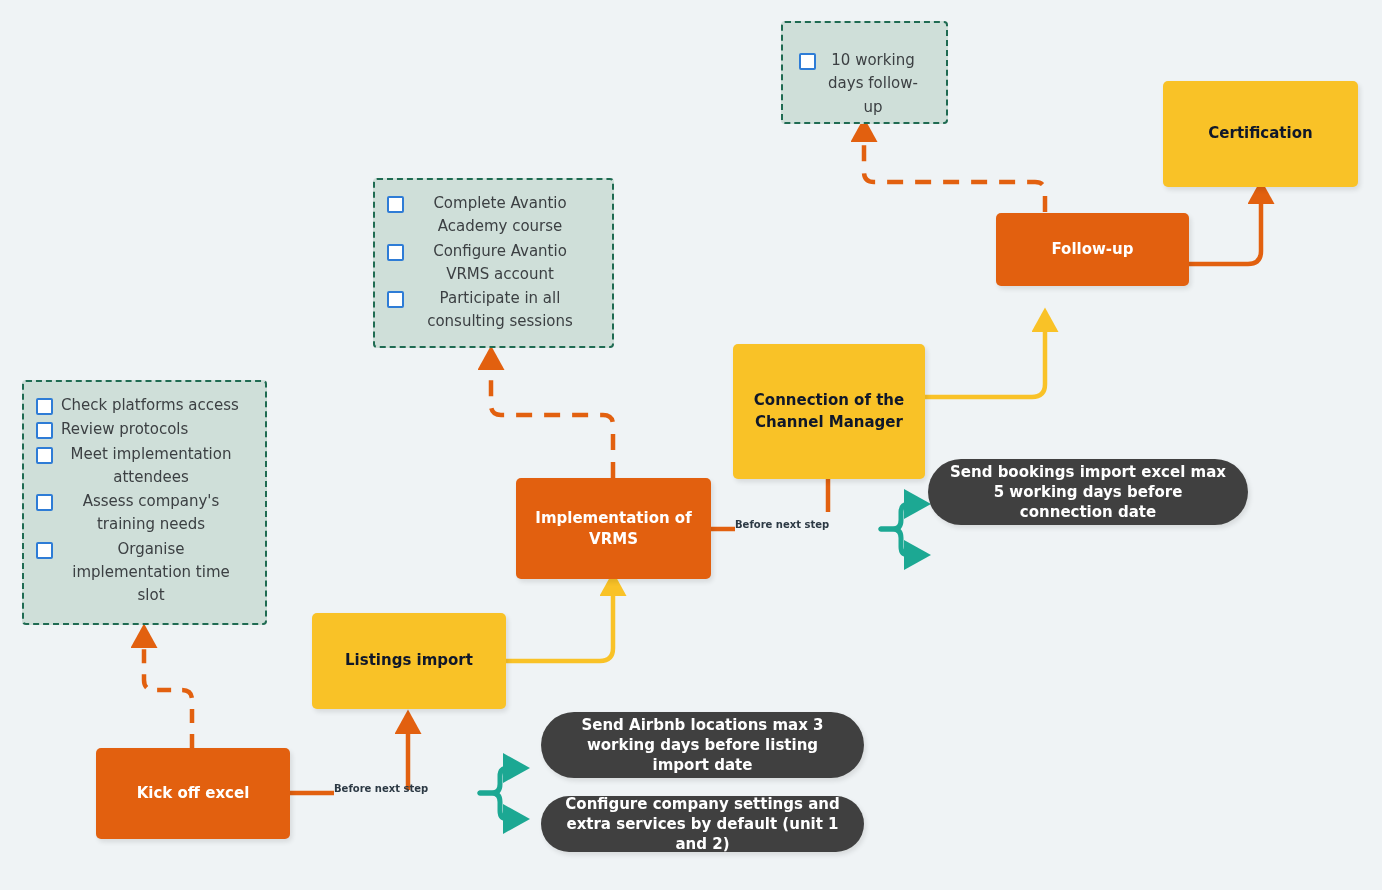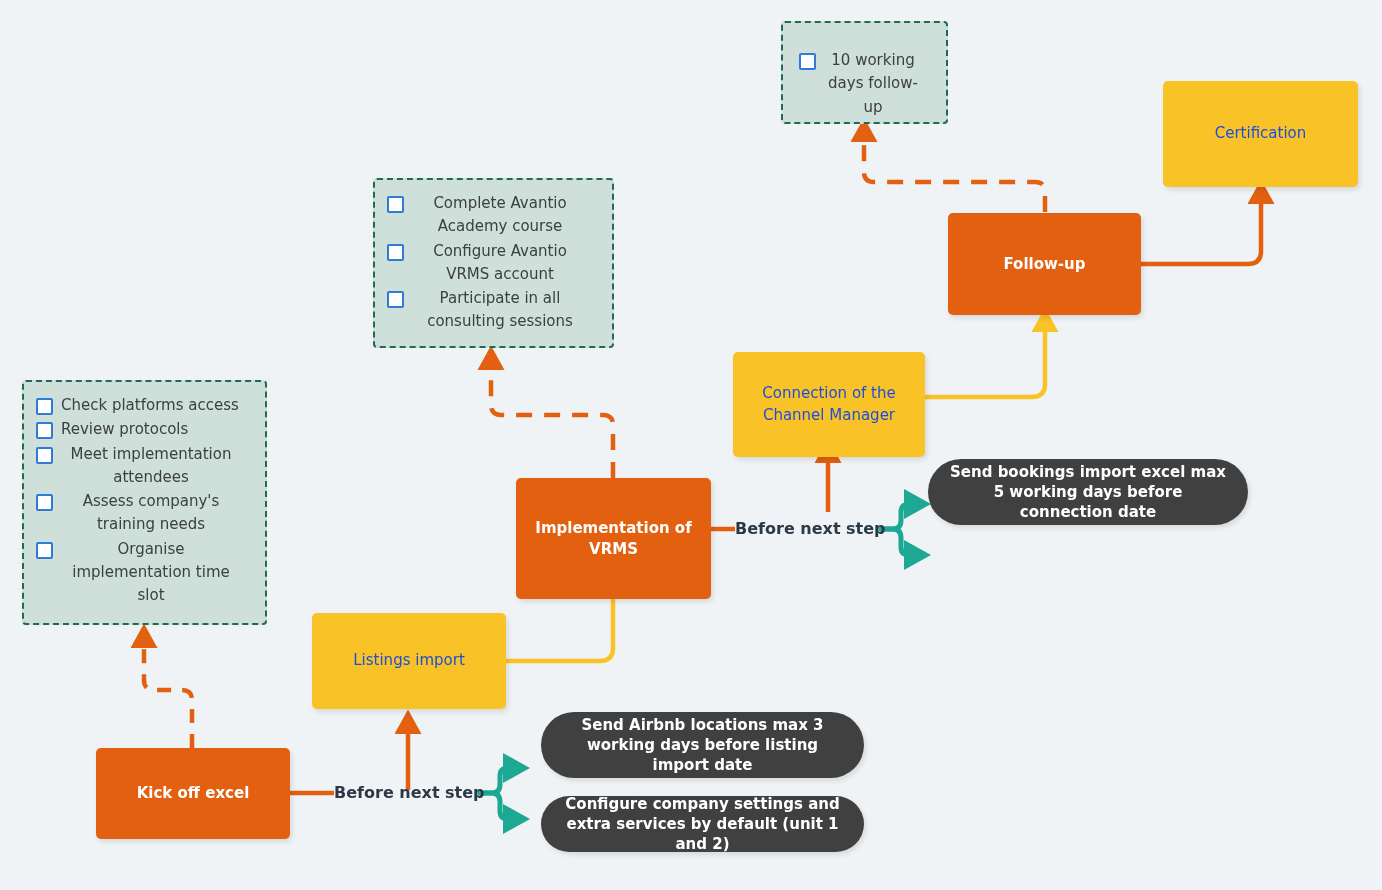--- a/index.html
+++ b/index.html
@@ -9,21 +9,21 @@
     font-family:"DejaVu Sans","Liberation Sans",sans-serif;
     overflow:hidden;
     position:relative;
   }
   #canvas{position:absolute;left:0;top:0;width:1382px;height:890px;}
   .node{position:absolute;box-sizing:border-box;display:flex;align-items:center;justify-content:center;text-align:center;}
 
   
   .box{border-radius:5px;box-shadow:2px 3px 5px rgba(0,0,0,.10);}
   .box-orange{background:#E2600F;color:#ffffff;font-weight:bold;font-size:15px;line-height:1.35;}
-  .box-yellow{background:#F9C227;color:#1d4ed8;font-weight:normal;font-size:15px;line-height:1.45;}
+  .box-yellow{background:#F9C227;color:#0f172a;font-weight:bold;font-size:15px;line-height:1.45;}
 
   
   .checklist{
     background:#cfdfd9;
     border:2px dashed #1f6b52;
     border-radius:4px;
     padding:12px 24px 14px 12px;
     box-sizing:border-box;
     display:block;
   }
@@ -49,21 +49,21 @@
     padding:0 22px;
     box-sizing:border-box;
     box-shadow:2px 3px 5px rgba(0,0,0,.10);
   }
 
   
   .bns{
     position:absolute;
     color:#2c3944;
     font-weight:bold;
-    font-size:16px;
+    font-size:10px;
     white-space:nowrap;
   }
   svg.layer{position:absolute;left:0;top:0;width:1382px;height:890px;pointer-events:none;}
 </style>
 </head>
 <body>
 
 <div id="canvas">
 
   <svg class="layer" viewBox="0 0 1382 890">
@@ -176,29 +176,29 @@
   </div>
 
   <div class="node box box-orange" style="left:96px;top:748px;width:194px;height:91px;">
     <span>Kick off excel</span>
   </div>
 
   <div class="node box box-yellow" style="left:312px;top:613px;width:194px;height:96px;">
     <span>Listings import</span>
   </div>
 
-  <div class="node box box-orange" style="left:516px;top:478px;width:195px;height:121px;padding:0 18px;">
+  <div class="node box box-orange" style="left:516px;top:478px;width:195px;height:101px;padding:0 18px;">
     <span>Implementation of VRMS</span>
   </div>
 
-  <div class="node box box-yellow" style="left:733px;top:352px;width:192px;height:105px;padding:0 16px;">
+  <div class="node box box-yellow" style="left:733px;top:344px;width:192px;height:135px;padding:0 16px;">
     <span>Connection of the Channel Manager</span>
   </div>
 
-  <div class="node box box-orange" style="left:948px;top:213px;width:193px;height:102px;">
+  <div class="node box box-orange" style="left:996px;top:213px;width:193px;height:73px;">
     <span>Follow-up</span>
   </div>
 
   <div class="node box box-yellow" style="left:1163px;top:81px;width:195px;height:106px;">
     <span>Certification</span>
   </div>
 
   <div class="bns" style="left:334px;top:783px;">Before next step</div>
 
   <div class="node pill" style="left:541px;top:712px;width:323px;height:66px;">

